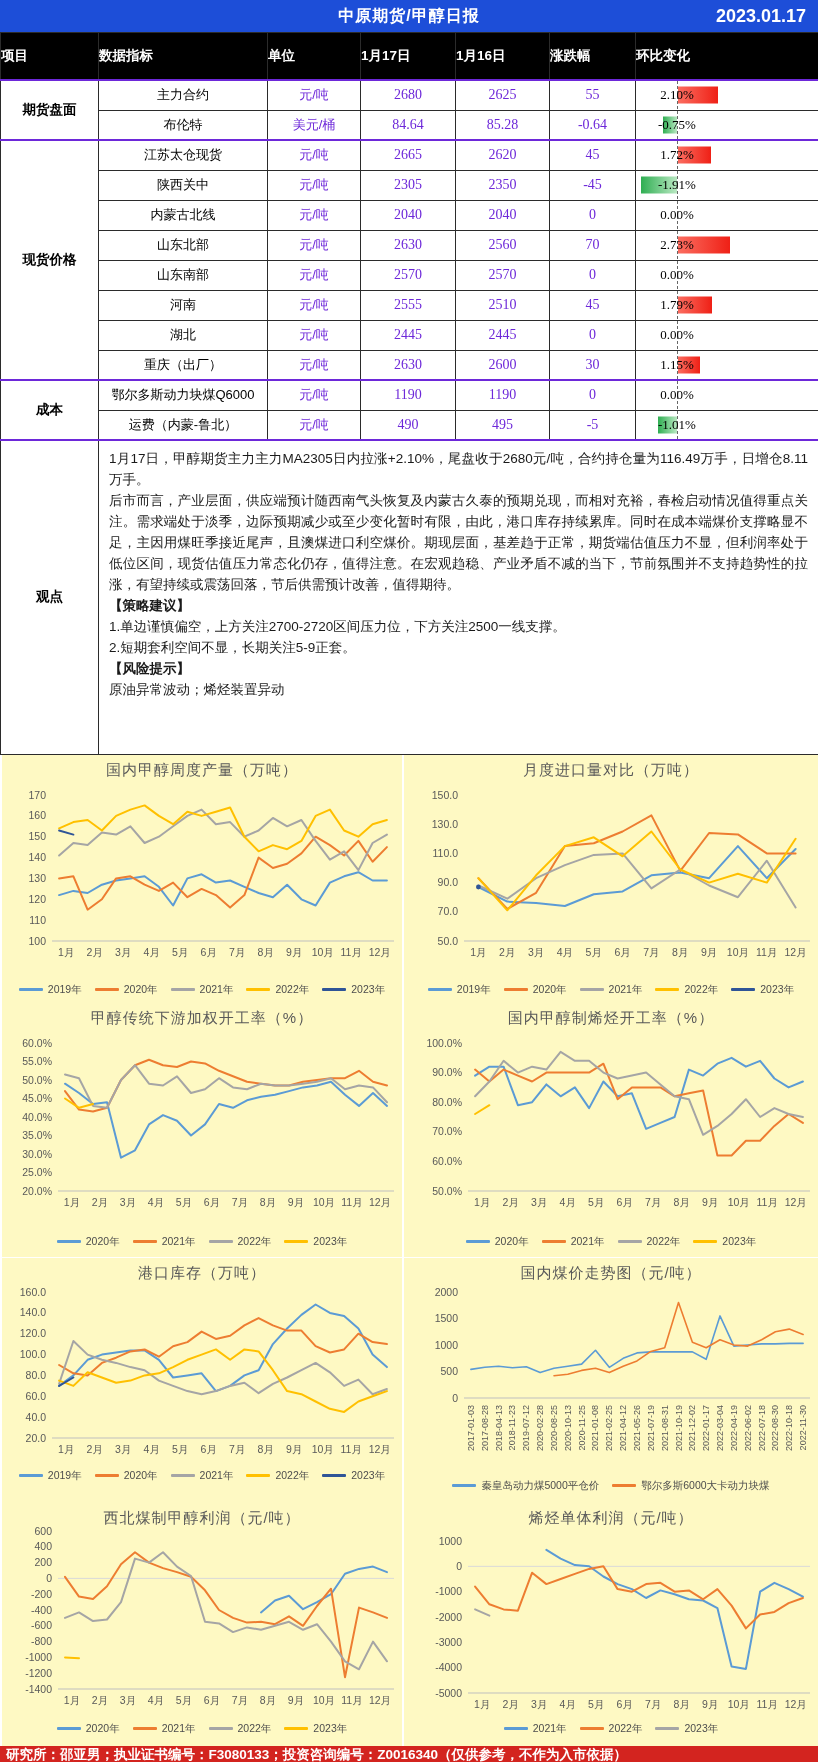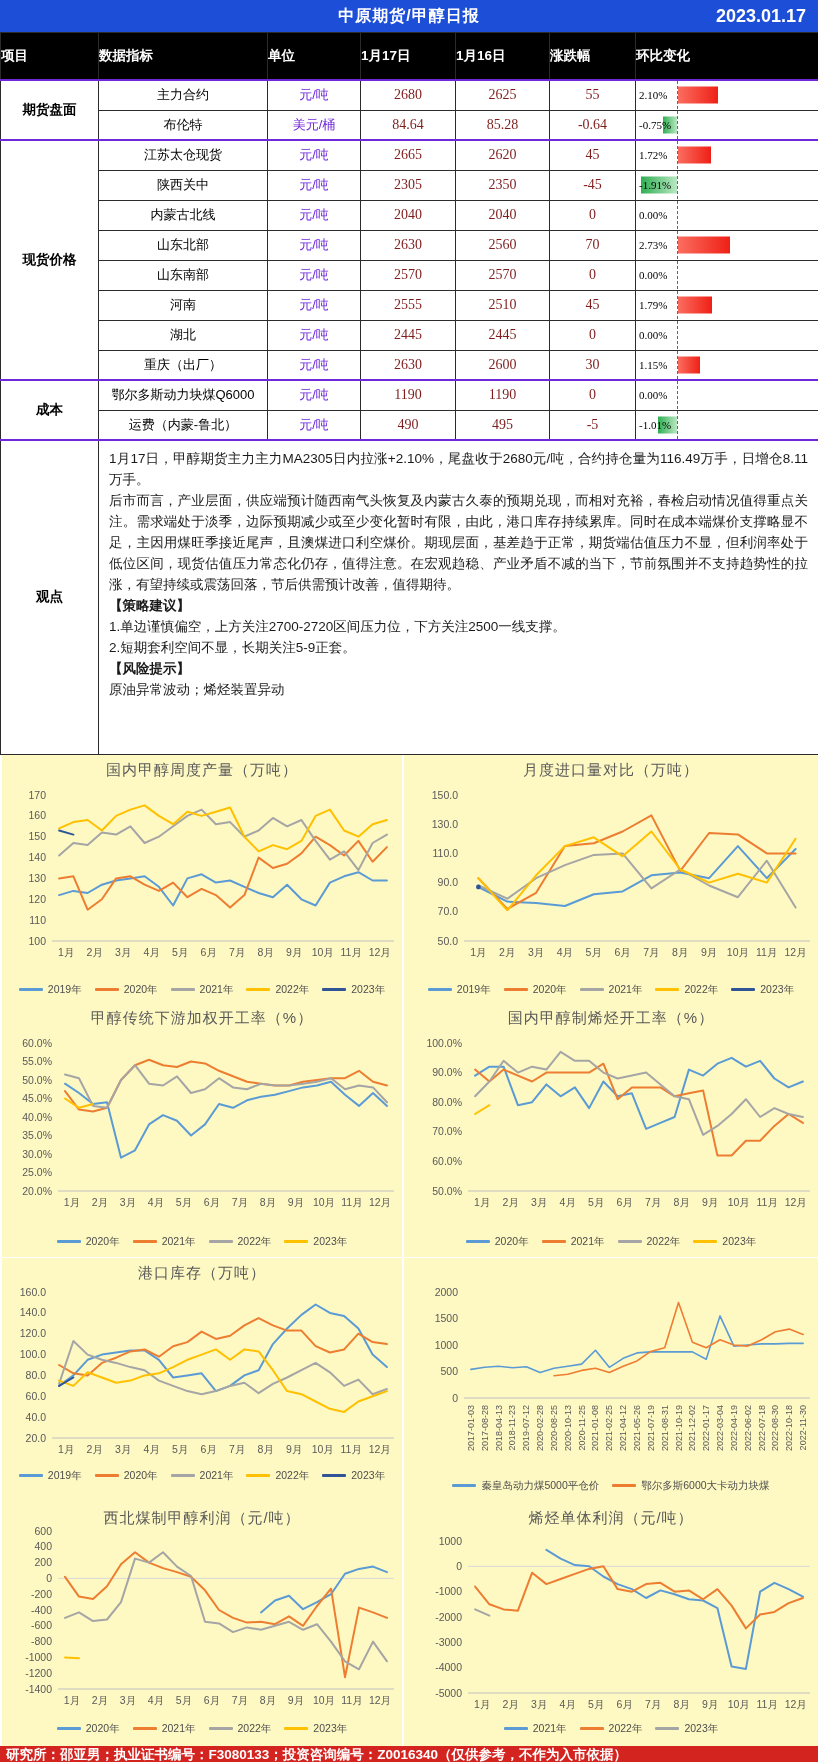--- a/index.html
+++ b/index.html
@@ -14,26 +14,26 @@
   
   table.rep{border-collapse:collapse;table-layout:fixed;width:818px;}
   table.rep th,table.rep td{border:1px solid #2b2b2b;padding:0;overflow:hidden;}
   table.rep thead th{background:#000000;color:#fff;font-size:13.5px;font-weight:bold;
        height:46px;text-align:left;}
   table.rep tbody tr{height:30px;}
   tr.group-start td,tr.group-start th{border-top:2px solid #6d28d9;}
   .g-lab{font-weight:bold;font-size:13.5px;text-align:center;background:#fff;color:#000;}
   .c-ind{font-size:13px;text-align:center;color:#000;}
   .c-unit{font-size:13px;text-align:center;color:#6d28d9;}
-  .c-num{font-family:"Liberation Serif","DejaVu Serif",serif;font-size:14px;text-align:center;color:#7f1d1d;}
+  .c-num{font-family:"Liberation Serif","DejaVu Serif",serif;font-size:14px;text-align:center;color:#6d28d9;}
   .pctwrap{position:relative;width:100%;height:28px;}
   .pct-axis{position:absolute;left:41px;top:0;bottom:0;width:0;border-left:1px dashed #666;}
   .pct-bar{position:absolute;top:50%;transform:translateY(-50%);height:17px;}
   .pct-txt{position:absolute;left:3px;width:76px;top:50%;transform:translateY(-50%);
-       font-family:"Liberation Serif","DejaVu Serif",serif;font-size:11px;color:#000;}
+       text-align:center;font-family:"Liberation Serif","DejaVu Serif",serif;font-size:13px;color:#000;}
   .vp-cell{vertical-align:top;}
   .vp-inner{padding:7px 10px 4px 10px;}
   .vp-inner p{margin:0;font-size:13.5px;line-height:21px;color:#1a1a1a;text-align:justify;}
   .vp-inner p.hd{font-weight:bold;}
   
   #charts{position:relative;width:818px;height:991px;background:#fff;}
   .chart{position:absolute;background:#fef9c3;}
   .ctitle{position:absolute;top:6px;left:0;right:0;text-align:center;
        font-size:15px;color:#595959;letter-spacing:1px;}
   .chart svg{position:absolute;left:0;top:0;}
@@ -527,20 +527,21 @@
             <span class="lline" style="background: rgb(255, 192, 0);"></span>
             <span class="llab">2022年</span>
           </span>
           <span class="litem">
             <span class="lline" style="background: rgb(47, 85, 151);"></span>
             <span class="llab">2023年</span>
           </span>
         </div>
       </div>
       <div class="chart" style="left: 404px; top: 503px; width: 414px; height: 245px;">
+        <div class="ctitle">国内煤价走势图（元/吨）</div>
         <svg width="414" height="245">
           <line x1="60" y1="140" x2="406" y2="140" stroke="#bfbfbf" stroke-width="1"></line>
           <text x="54" y="37.5" text-anchor="end" font-size="10.5">2000</text>
           <text x="54" y="64" text-anchor="end" font-size="10.5">1500</text>
           <text x="54" y="90.5" text-anchor="end" font-size="10.5">1000</text>
           <text x="54" y="117" text-anchor="end" font-size="10.5">500</text>
           <text x="54" y="143.5" text-anchor="end" font-size="10.5">0</text>
           <text x="69.92" y="147" text-anchor="end" font-size="9" transform="rotate(-90 69.92 147)">2017-01-03</text>
           <text x="83.76" y="147" text-anchor="end" font-size="9" transform="rotate(-90 83.76 147)">2017-08-28</text>
           <text x="97.6" y="147" text-anchor="end" font-size="9" transform="rotate(-90 97.6 147)">2018-04-13</text>

